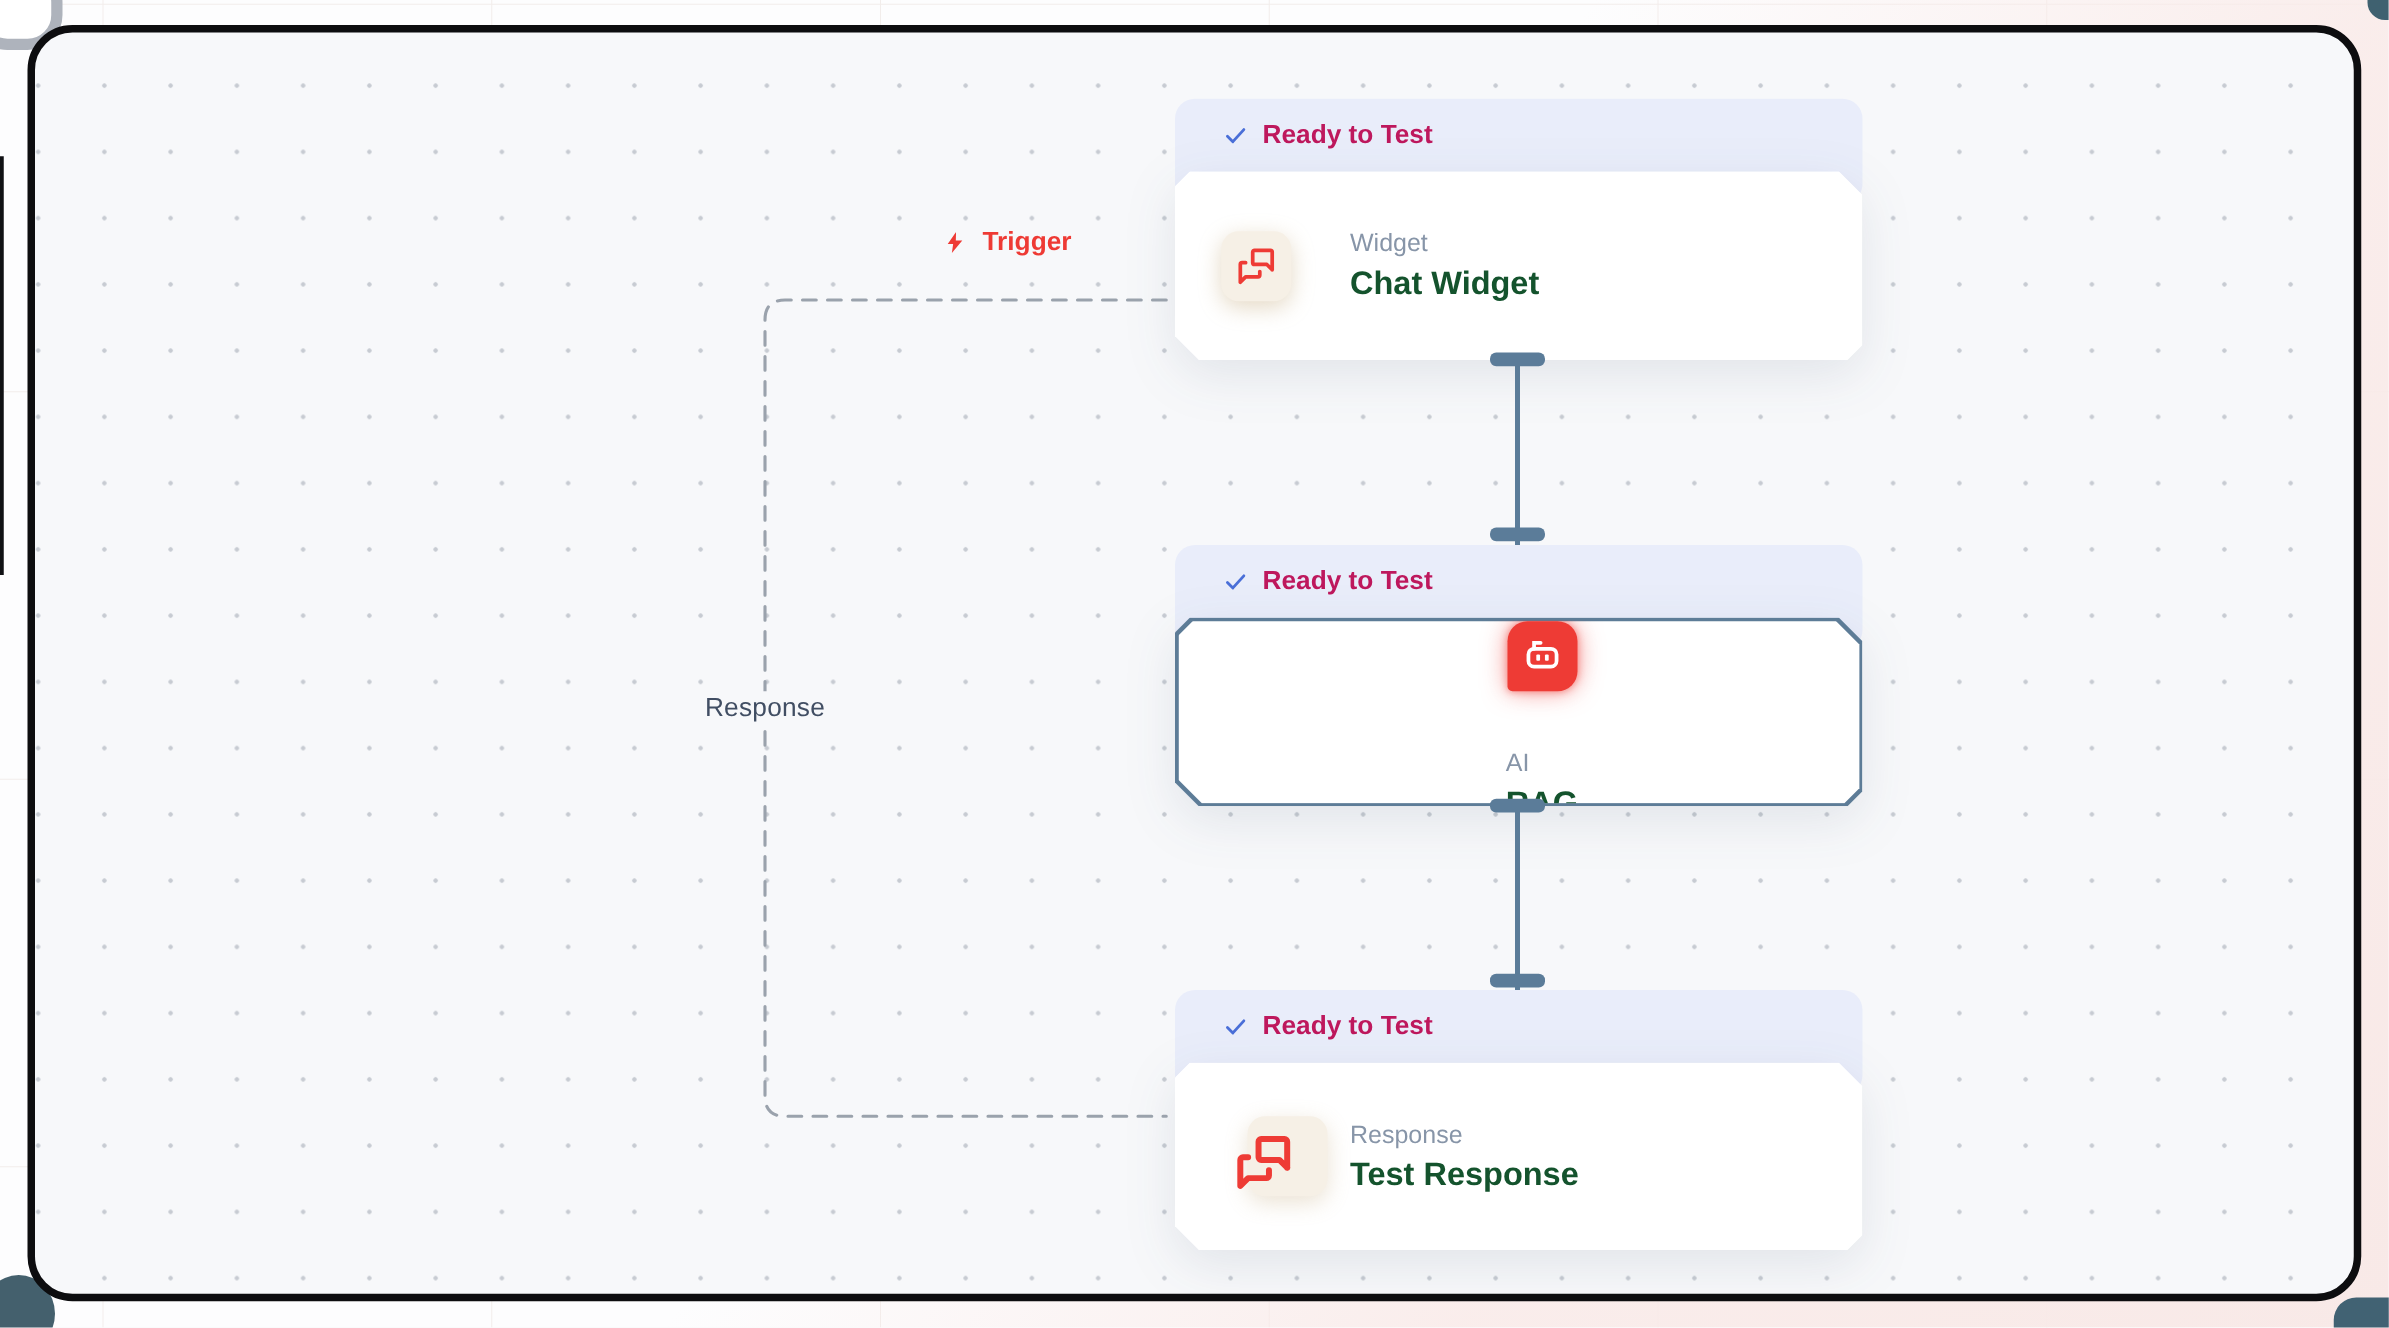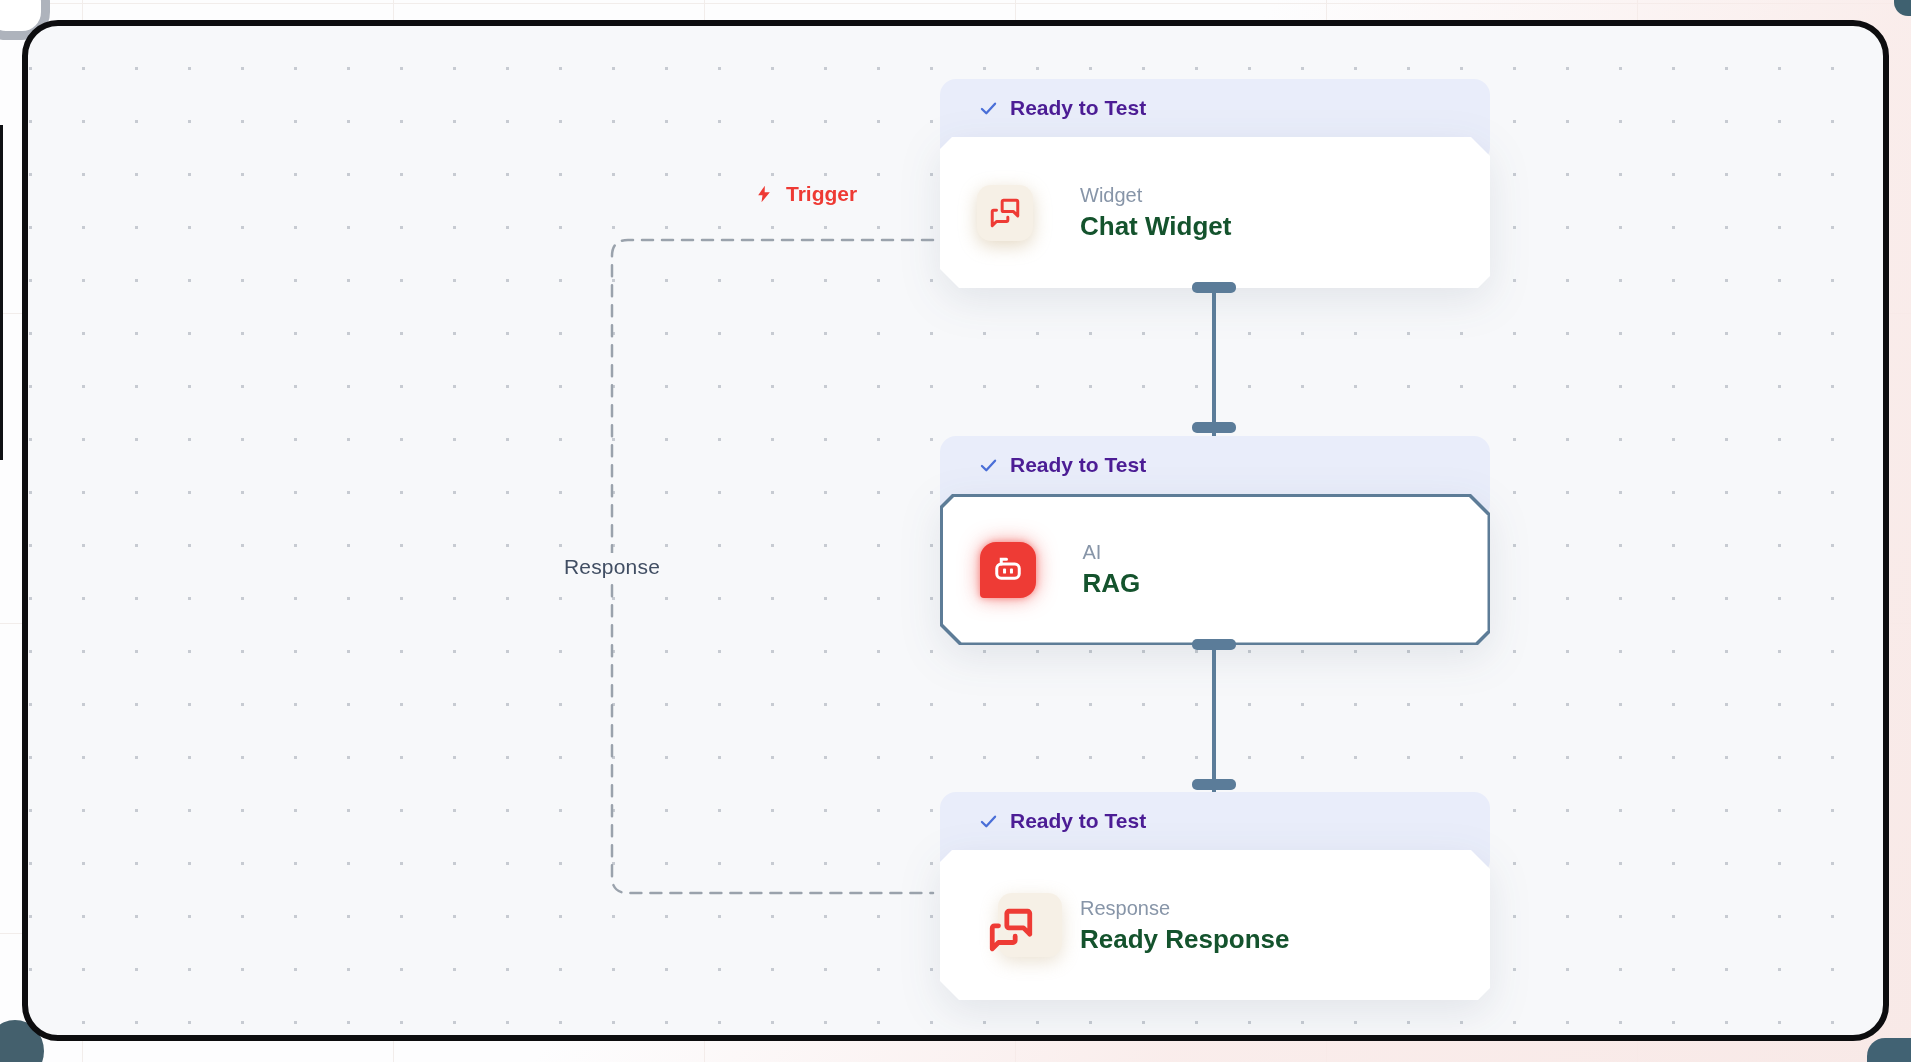--- a/index.html
+++ b/index.html
@@ -64,33 +64,33 @@
   
   .node{position:absolute;left:912px;width:550px;z-index:2;}
   .node-1{top:53px;height:209px;}
   .node-2{top:410px;height:209px;}
   .node-3{top:766px;height:208px;}
   .badge{
     position:absolute;left:0;right:0;top:0;height:84px;
     background:#e9edfa;border-radius:16px;
     display:flex;align-items:center;gap:11px;
     padding:0 0 26px 38px;
-    color:#4c1d95;font-size:21px;font-weight:600;
+    color:#be185d;font-size:21px;font-weight:600;
   }
   .card-shell{
     position:absolute;left:0;right:0;top:58px;bottom:0;
     filter:drop-shadow(0 12px 20px rgba(40,60,90,.10));
   }
   .card-outline{position:absolute;inset:0;clip-path:var(--notch);background:transparent;}
   .node.selected .card-outline{background:#5d7c97;}
   .card{
     position:absolute;inset:0;clip-path:var(--notch);background:#ffffff;
     display:flex;align-items:center;padding-left:37px;gap:47px;
   }
-  .node.selected .card{inset:2.5px;}
+  .node.selected .card{inset:2.5px;flex-direction:column;}
   .node-3 .card{padding-left:58px;gap:18px;}
 
   .icon-box{
     position:relative;width:56px;height:56px;border-radius:14px;flex:0 0 auto;
     background:#f6f0e6;box-shadow:0 5px 18px rgba(190,160,110,.40);
     display:flex;align-items:center;justify-content:center;
   }
   .node-3 .icon-box{width:64px;height:64px;box-shadow:0 5px 18px rgba(190,160,110,.30);}
   .node-3 .icon-box svg{position:absolute;left:-12px;top:12px;}
   .icon-box.red{
@@ -199,20 +199,20 @@
         <div class="card-outline"></div>
         <div class="card">
           <div class="icon-box">
             <svg width="50" height="50" viewBox="0 0 24 24">
               <path d="M21 14l-3 -3h-7a1 1 0 0 1 -1 -1v-6a1 1 0 0 1 1 -1h9a1 1 0 0 1 1 1v10" fill="none" stroke="#ee3b35" stroke-width="2.3" stroke-linecap="round" stroke-linejoin="round"></path>
               <path d="M14 15v2a1 1 0 0 1 -1 1h-7l-3 3v-10a1 1 0 0 1 1 -1h2" fill="none" stroke="#ee3b35" stroke-width="2.3" stroke-linecap="round" stroke-linejoin="round"></path>
             </svg>
           </div>
           <div class="node-text">
             <div class="node-category">Response</div>
-            <div class="node-title">Ready Response</div>
+            <div class="node-title">Test Response</div>
           </div>
         </div>
       </div>
     </div>
 
   </div>
 </div>
 
 </body></html>

